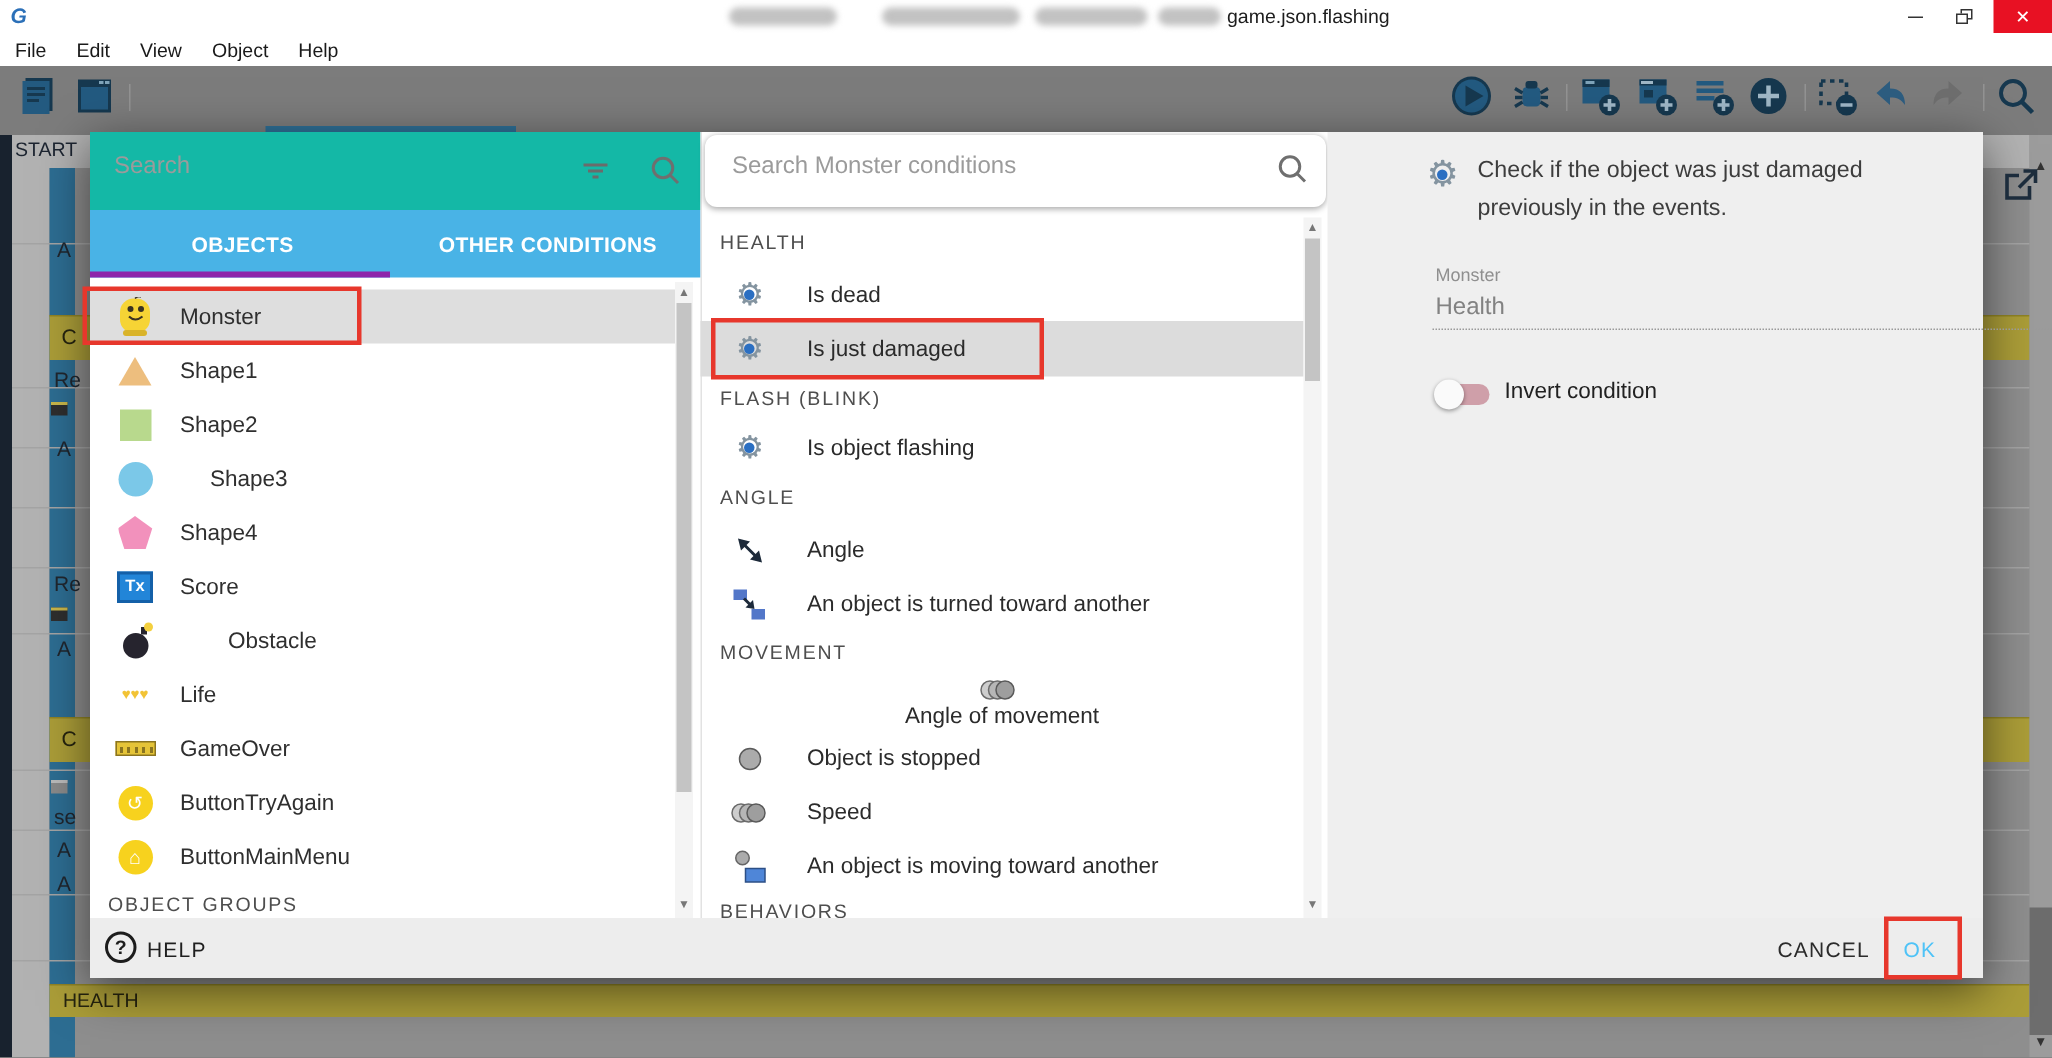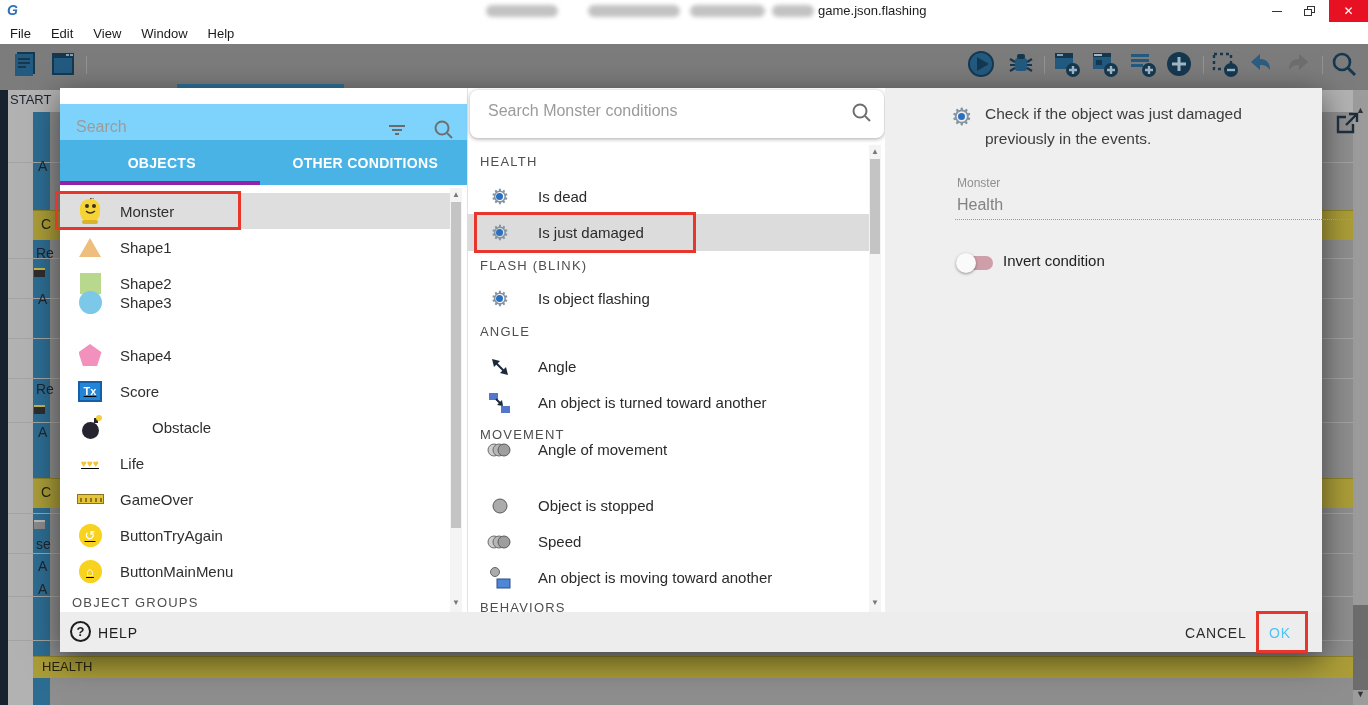--- a/index.html
+++ b/index.html
@@ -42,29 +42,29 @@
   .mini-ico { position:absolute; width:11px; height:9px; background:#2e2e2e; border-top:2px solid #c9b64a; }
   .addrow { position:absolute; left:30px; top:594px; width:1323px; height:21px; background:#747474; border:1px solid #3c7fae; }
   .addrow .divider { position:absolute; left:486px; top:0; width:1px; height:19px; background:#3c7fae; }
   .addlabel { position:absolute; top:2px; font-size:14px; color:#a6a6a6; }
   .bg-scroll { position:absolute; left:1353px; top:0; width:15px; height:615px; background:#9c9c9c; }
   .bg-thumb { position:absolute; left:0; top:515px; width:15px; height:85px; background:#6d6d6d; }
   .arr { position:absolute; font-size:9px; color:#333; left:3px; }
 
   
   .dialog { position:absolute; left:60px; top:88px; width:1262px; height:564px; background:#ffffff; box-shadow:0 8px 30px rgba(0,0,0,.55); }
-  .lp-search { position:absolute; left:0; top:16px; width:407px; height:52px; background:#7dd3fc; }
+  .lp-search { position:absolute; left:0; top:0; width:407px; height:52px; background:#14b8a6; }
   .search-input { position:absolute; border:none; outline:none; background:transparent; font-size:16px; color:#333; font-family:"Liberation Sans",sans-serif; }
   .search-input::placeholder { color:#9b9b9b; opacity:1; }
   .tabsbar { position:absolute; left:0; top:52px; width:407px; height:45px; background:#49b3e6; display:flex; }
   .tab { flex:1; display:flex; align-items:center; justify-content:center; font-size:14px; font-weight:bold; color:#ffffff; letter-spacing:.3px; }
   .tab-underline { position:absolute; left:0; top:93px; width:200px; height:4px; background:#8e24aa; }
   .orow { position:absolute; left:0; width:390px; height:36px; display:flex; align-items:center; }
   .orow.selected { background:#dedede; }
-  .oic { width:28px; margin-left:16px; margin-right:16px; display:flex; justify-content:center; flex:none;text-decoration:underline; }
+  .oic { width:28px; margin-left:16px; margin-right:16px; display:flex; justify-content:center; flex:none; }
   .olabel { font-size:15px; color:#2f2f2f; }
   .lhead { position:absolute; font-size:13px; color:#4e4e4e; letter-spacing:1.2px; }
   .vsep { position:absolute; top:0; width:1px; height:524px; background:#e2e2e2; }
 
   .mid-card { position:absolute; left:410px; top:2px; width:414px; height:48px; background:#fff; border-radius:8px; box-shadow:0 1px 4px rgba(0,0,0,.35); }
   .crow { position:absolute; left:407px; width:402px; height:37px; display:flex; align-items:center; }
   .crow.selected { background:#dcdcdc; }
   .cic { width:26px; margin-left:20px; margin-right:25px; display:flex; align-items:center; justify-content:center; flex:none; }
   .clabel { font-size:15px; color:#2b2b2b; }
 
@@ -119,21 +119,21 @@
           <span class="r1"></span>
         </span>
       </div>
     <div class="closebtn">✕</div>
   </div>
 
   <div class="menubar">
     <span class="menu-item">File</span>
     <span class="menu-item">Edit</span>
     <span class="menu-item">View</span>
-    <span class="menu-item">Window</span>
+    <span class="menu-item">Object</span>
     <span class="menu-item">Help</span>
   </div>
 
   <div class="toolbar">
     <div class="tbi" style="left:12px;">
       <svg width="28" height="28" viewBox="0 0 28 28">
           <rect x="4" y="2" width="18" height="22" fill="#16384f"></rect>
           <rect x="2" y="4" width="18" height="22" fill="#235a80"></rect>
           <rect x="5" y="8" width="12" height="2" fill="#16384f"></rect>
           <rect x="5" y="12" width="12" height="2" fill="#16384f"></rect>
@@ -314,21 +314,21 @@
           <span class="i-triangle"></span>
         </span>
       <span class="olabel">Shape1</span>
     </div>
     <div class="orow" style="top:177px;">
       <span class="oic">
           <span class="i-square"></span>
         </span>
       <span class="olabel">Shape2</span>
     </div>
-    <div class="orow" style="top:196px;">
+    <div class="orow" style="top:213px;gap:20px;">
       <span class="oic">
           <span class="i-circle"></span>
         </span>
       <span class="olabel">Shape3</span>
     </div>
     <div class="orow" style="top:249px;">
       <span class="oic">
           <span class="i-pentagon"></span>
         </span>
       <span class="olabel">Shape4</span>
@@ -421,21 +421,21 @@
             <rect x="1" y="2" width="9" height="7" fill="#5377c9"></rect>
             <rect x="13" y="15" width="9" height="7" fill="#5377c9"></rect>
             <path d="M8 8l5 5" stroke="#1d2a3a" stroke-width="2"></path>
             <polygon points="15,15 9,14 14,9" fill="#1d2a3a"></polygon>
           </svg>
       </span>
       <span class="clabel">An object is turned toward another</span>
     </div>
 
     <div class="lhead" style="left:420px;top:339px;">MOVEMENT</div>
-    <div class="crow" style="top:343px;">
+    <div class="crow" style="top:363px;flex-direction:column;">
       <span class="cic">
         <svg width="26" height="18" viewBox="0 0 26 18">
             <circle cx="7" cy="9" r="6" fill="#cdcdcd" stroke="#6b6b6b"></circle>
             <circle cx="12" cy="9" r="6" fill="#b6b6b6" stroke="#6b6b6b"></circle>
             <circle cx="17" cy="9" r="6" fill="#9e9e9e" stroke="#5a5a5a"></circle>
           </svg>
       </span>
       <span class="clabel">Angle of movement</span>
     </div>
     <div class="crow" style="top:435px;">

